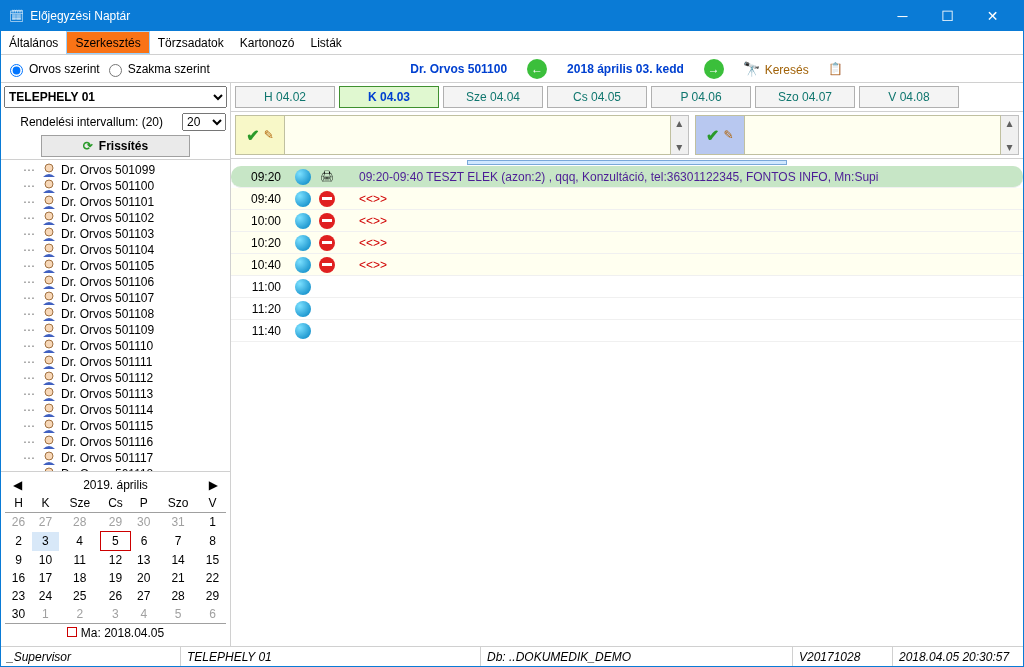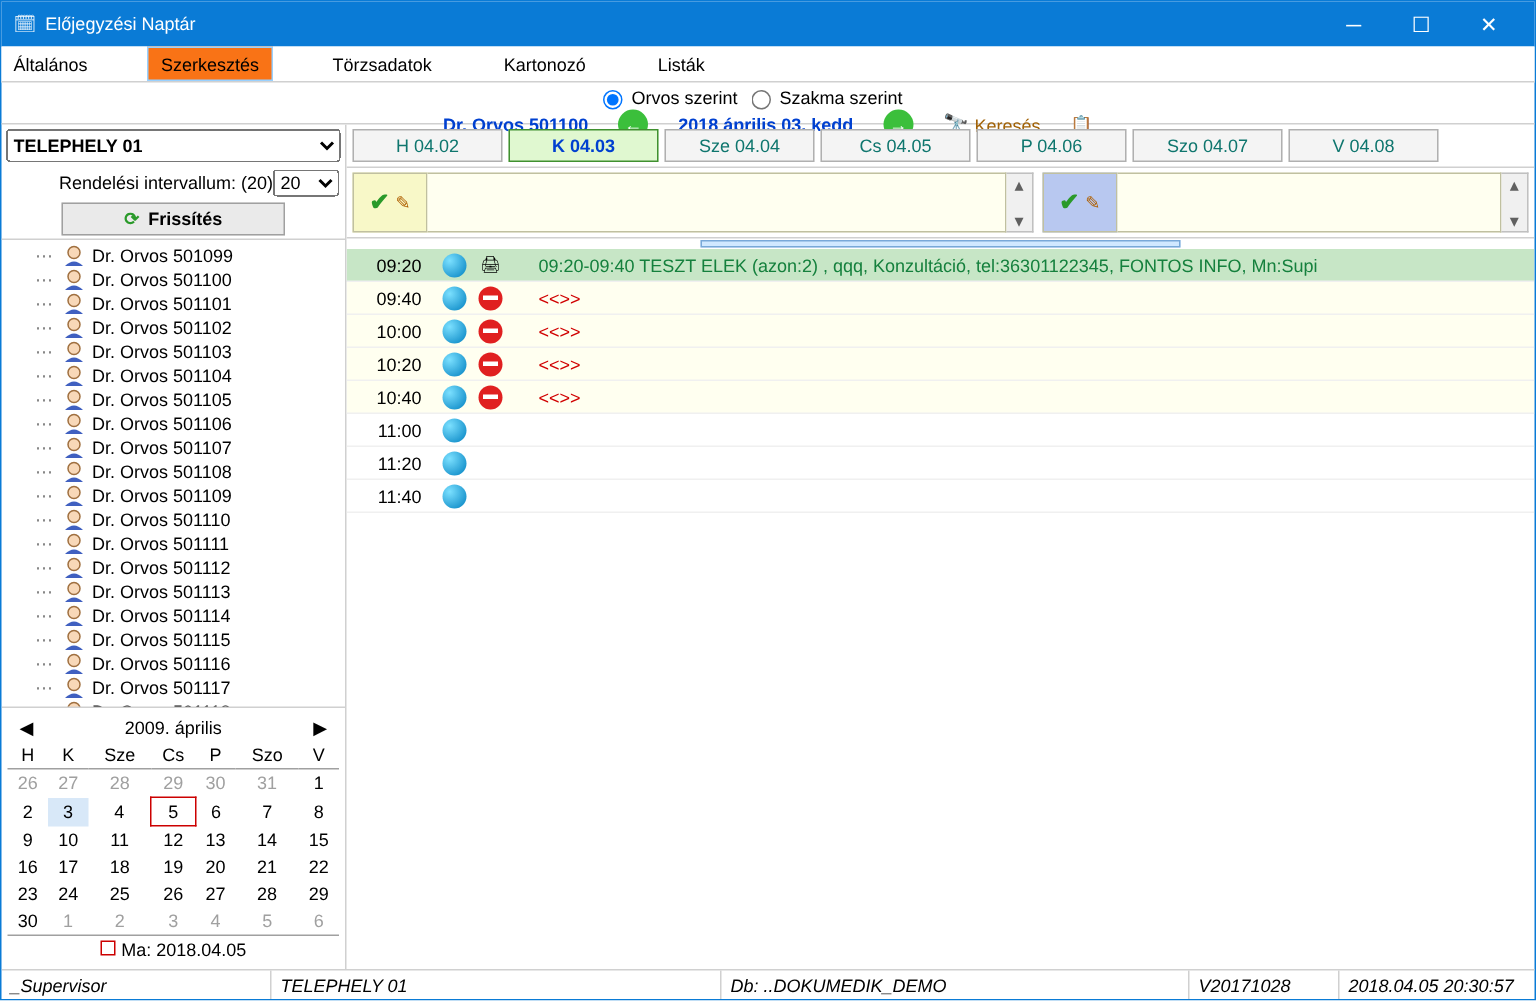--- a/index.html
+++ b/index.html
@@ -3,35 +3,35 @@
 <meta charset="utf-8">
 <style>
 * { box-sizing: border-box; font-family: "Segoe UI", Tahoma, sans-serif; font-size: 12px; }
 body { margin: 0; padding: 0; background: #fff; overflow: hidden; }
 .window { width: 1024px; height: 667px; display: flex; flex-direction: column; border: 1px solid #0a7bd6; }
 .titlebar { background: #0a7bd6; color: #fff; height: 30px; display: flex; align-items: center; padding: 0 8px; }
 .titlebar .icon { margin-right: 6px; }
 .titlebar .title { flex: 1; font-size: 12px; }
 .titlebar .btns { display: flex; }
 .titlebar .btns div { width: 45px; height: 30px; display: flex; align-items: center; justify-content: center; color: #fff; font-size: 14px; }
-.menubar { background: #fff; border-bottom: 1px solid #d0d0d0; height: 24px; display: flex; align-items: stretch; gap: 32px; }
+.menubar { background: #fff; border-bottom: 1px solid #d0d0d0; height: 24px; display: flex; align-items: stretch; }
 .menubar div { padding: 4px 8px; display: flex; align-items: center; }
 .menubar div.sel { background: #f97316; border: 1px solid #99d1ff; }
-.topbar { height: 28px; display: flex; align-items: center; padding: 2px 4px; border-bottom: 1px solid #d0d0d0; flex-direction: column; }
+.topbar { height: 28px; display: flex; align-items: center; padding: 2px 4px; border-bottom: 1px solid #d0d0d0; }
 .radiogrp { display: flex; align-items: center; gap: 4px; width: 230px; }
 .radiogrp label { display: flex; align-items: center; gap: 3px; }
 .topinfo { flex: 1; display: flex; align-items: center; gap: 20px; justify-content: center; }
 .topinfo .blue { color: #0040d0; font-weight: bold; }
 .iconbtn { width: 20px; height: 20px; display: inline-flex; align-items: center; justify-content: center; background: #3bbf3b; border-radius: 50%; color: #fff; font-weight: bold; }
 .searchlbl { color: #a16207; }
 .body { flex: 1; display: flex; overflow: hidden; }
 .left { width: 230px; border-right: 1px solid #d0d0d0; display: flex; flex-direction: column; }
 .leftcombo { margin: 3px; }
 .leftcombo select { width: 100%; height: 22px; font-weight: bold; }
-.intervalrow { display: flex; align-items: center; justify-content: flex-end; gap: 0; padding: 2px 4px; }
+.intervalrow { display: flex; align-items: center; justify-content: flex-end; gap: 19px; padding: 2px 4px; }
 .refreshbtn { margin: 2px 40px; height: 22px; border: 1px solid #a0a0a0; background: #eaeaea; display: flex; align-items: center; justify-content: center; gap: 6px; font-weight: bold; }
 .drlist { flex: 1; overflow-y: scroll; border-top: 1px solid #d0d0d0; padding: 2px; }
 .drlist .item { display: flex; align-items: center; gap: 4px; padding: 1px 2px; margin-left: 18px; }
 .drlist .item .tline { color: #808080; margin-right: 2px; }
 .drlist .item .face { width: 16px; height: 14px; }
 .minical { border-top: 1px solid #d0d0d0; padding: 4px; }
 .minical .hdr { display: flex; align-items: center; justify-content: space-between; padding: 2px 8px; }
 .minical table { width: 100%; text-align: center; border-collapse: collapse; }
 .minical th { font-weight: normal; border-bottom: 1px solid #a0a0a0; padding: 2px 0; }
 .minical td { padding: 2px 0; }
@@ -52,24 +52,24 @@
 .noteblk .ta { height: 40px; border: 1px solid #c0c0a0; border-left: none; background: #fffff0; flex: 1; }
 .noteblk .scroll { width: 18px; height: 40px; background: #f0f0f0; border: 1px solid #c0c0c0; border-left: none; display: flex; flex-direction: column; justify-content: space-between; align-items: center; font-size: 9px; color: #606060; }
 .divider { height: 7px; display: flex; align-items: center; justify-content: center; }
 .divider .grip { width: 320px; height: 5px; border: 1px solid #78a8d8; background: #d0e8ff; }
 .slots { flex: 1; overflow: auto; }
 .slot { display: flex; align-items: center; height: 22px; border-bottom: 1px solid #f0f0f0; }
 .slot .time { width: 60px; text-align: right; padding-right: 10px; color: #000; }
 .slot .globe { width: 24px; display: flex; justify-content: center; }
 .slot .sec { width: 24px; display: flex; justify-content: center; }
 .slot .content { flex: 1; padding-left: 20px; }
-.slot.booked { background: #c7e6c6; }
+.slot.booked { background: #c7e6c6; border-radius: 10px; }
 .slot.blocked { background: #fffff0; }
 .slot.blocked .content { color: #d00000; }
-.slot.booked .content { color: #15803d; }
+.slot.booked .content { color: #4c1d95; }
 .globeicon { width: 16px; height: 16px; border-radius: 50%; background: radial-gradient(circle at 30% 30%, #7be0ff, #0080c0); }
 .noentry { width: 16px; height: 16px; border-radius: 50%; background: #e02020; display: flex; align-items: center; justify-content: center; }
 .noentry::after { content: ""; width: 10px; height: 3px; background: #fff; }
 .statusbar { height: 20px; border-top: 1px solid #d0d0d0; display: flex; align-items: center; font-style: italic; }
 .statusbar > div { padding: 0 6px; border-right: 1px solid #d0d0d0; height: 100%; display: flex; align-items: center; }
 .checkmark { color: #2a9a2a; font-size: 16px; font-weight: bold; }
 .pencil { color: #b06000; }
 .binoc { font-size: 14px; }
 </style>
 </head>
@@ -290,21 +290,21 @@
             <svg class="face" viewBox="0 0 16 14">
               <circle cx="8" cy="5" r="4" fill="#f8d8b8" stroke="#a07040"></circle>
               <path d="M2 14 Q8 8 14 14" fill="#4060c0"></path>
             </svg>
             <span>Dr. Orvos 501118</span>
           </div>
         </div>
       <div class="minical">
         <div class="hdr">
           <span>◀</span>
-          <span>2009. április</span>
+          <span>2019. április</span>
           <span>▶</span>
         </div>
         <table id="caltbl">
             <tbody>
               <tr>
                 <th>H</th>
                 <th>K</th>
                 <th>Sze</th>
                 <th>Cs</th>
                 <th>P</th>

